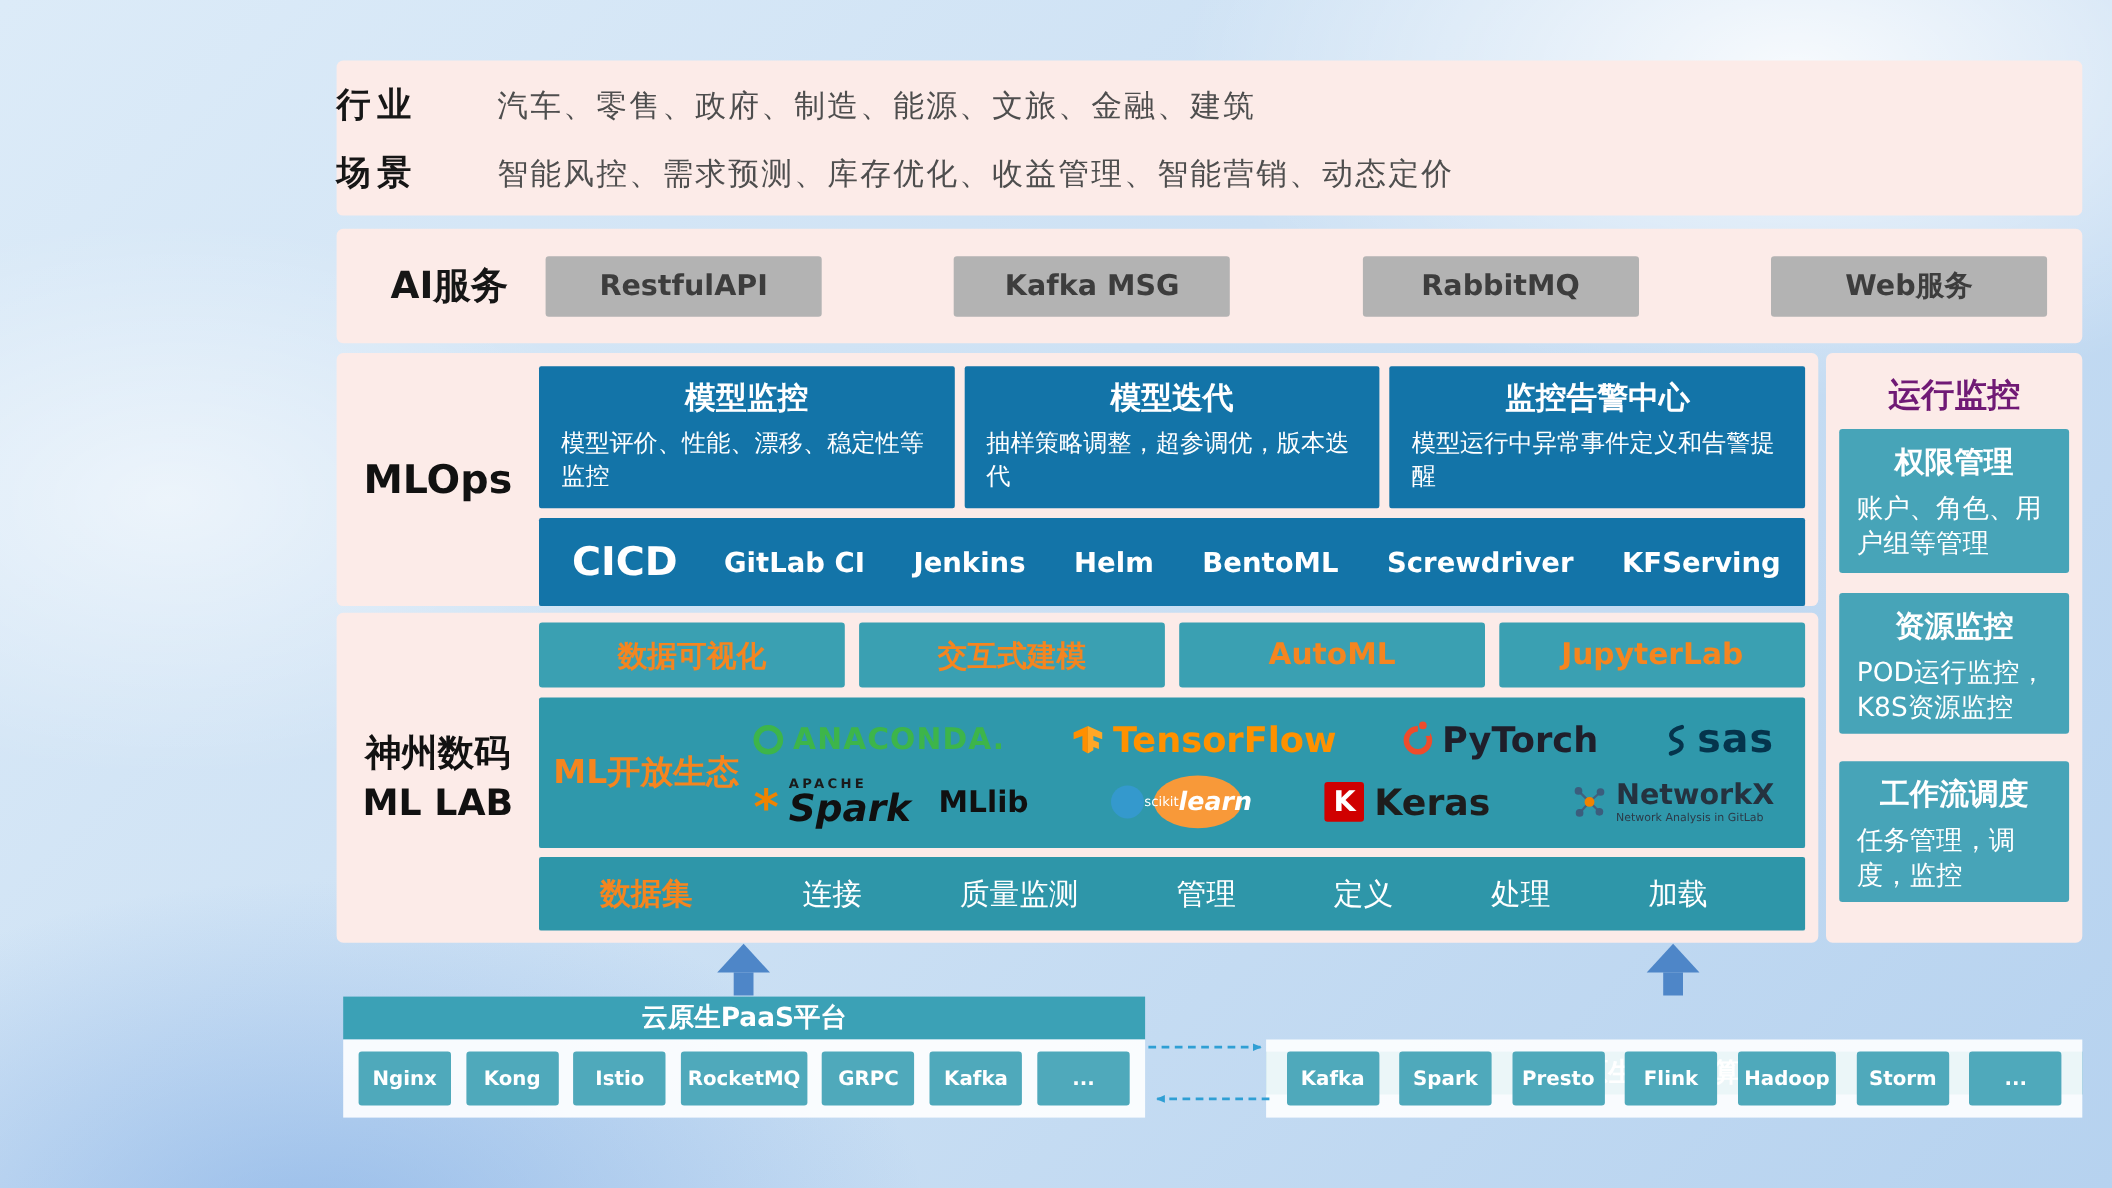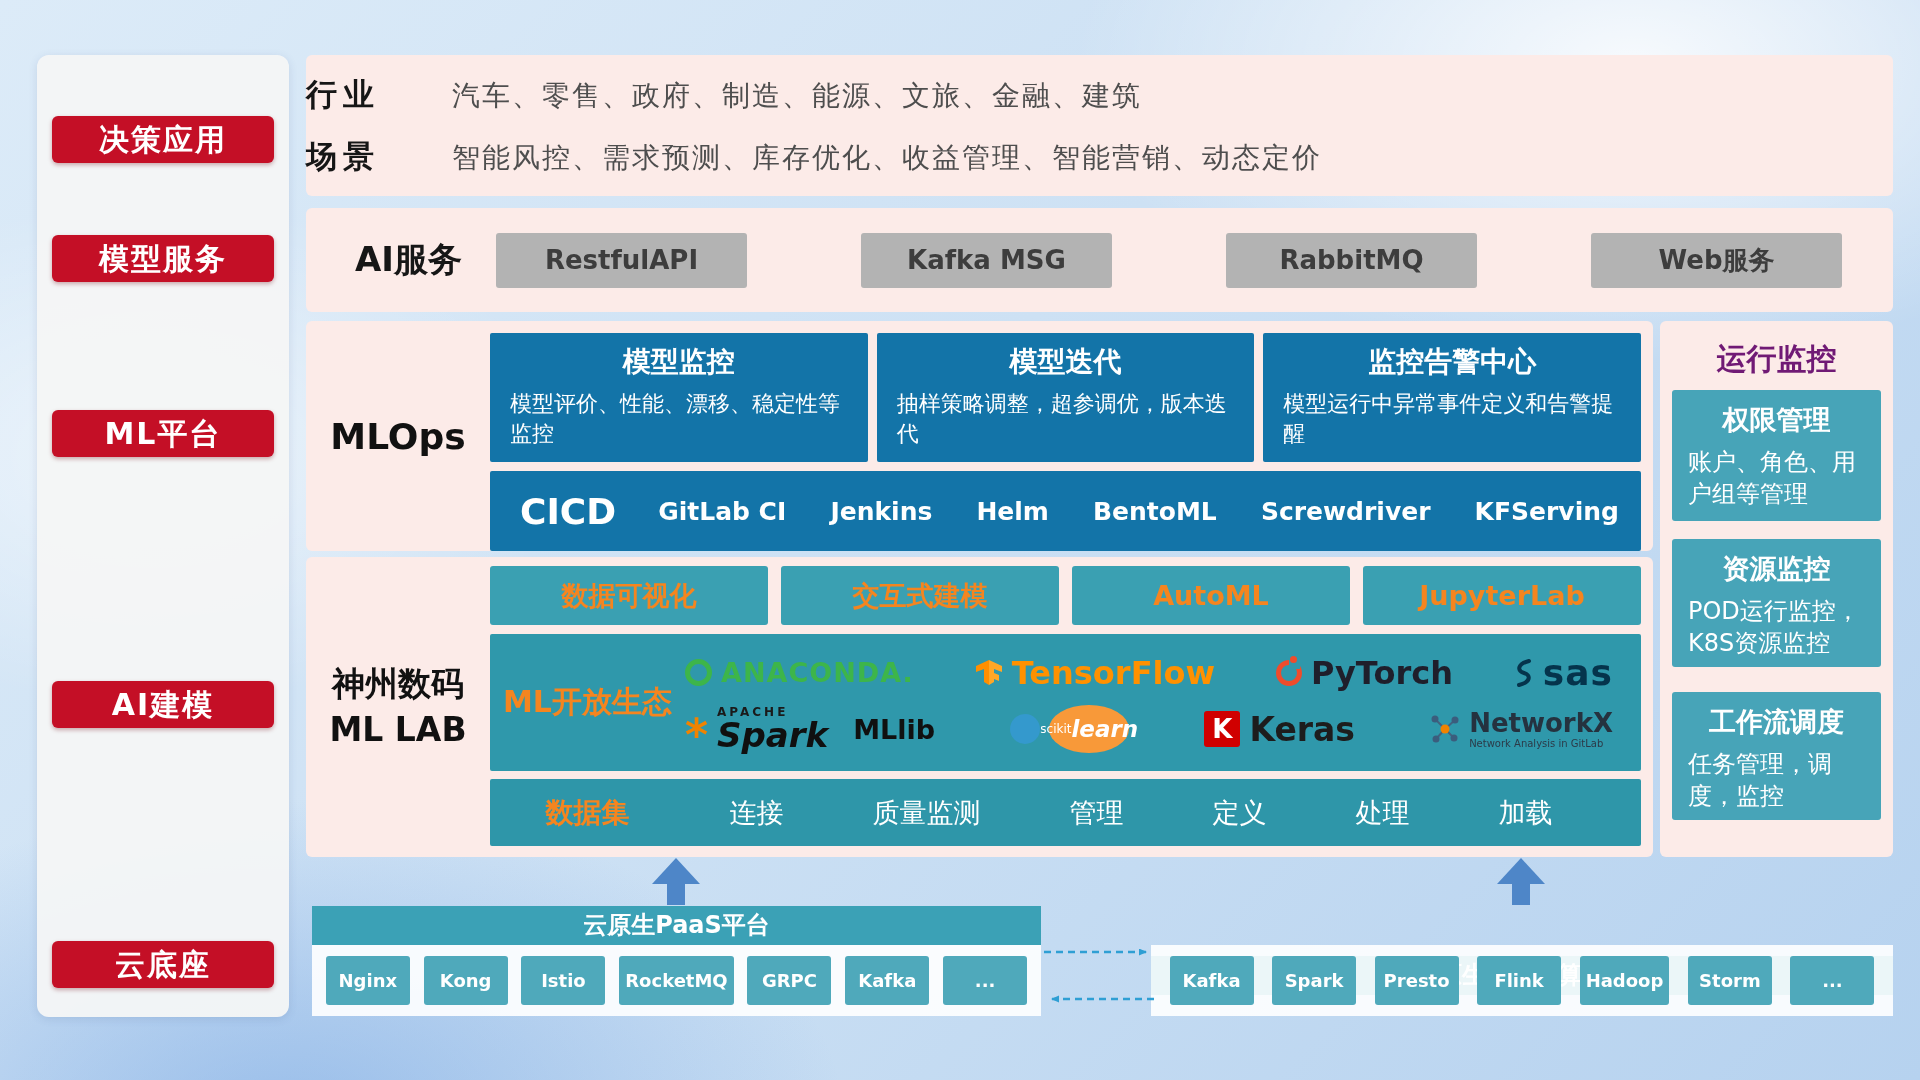--- a/index.html
+++ b/index.html
@@ -35,21 +35,21 @@
   .row4 { left: 306px; top: 557px; width: 1347px; height: 300px; }
   .monitor { left: 1660px; top: 321px; width: 233px; height: 536px; }
 
   
   .r1-line { display: flex; align-items: baseline; }
   .r1-label { width: 146px; flex: none; font-size: 31px; font-weight: 700; color: #161616; letter-spacing: 6px; }
   .r1-list  { font-size: 28px; color: #4e4e4e; letter-spacing: 2px; }
 
   
   .r2-label { width: 141px; flex: none; font-size: 34px; font-weight: 700; color: #161616; }
-  .r2-btns { flex: 1; display: flex; justify-content: space-between; padding-right: 51px; }
+  .r2-btns { flex: 1; display: flex; justify-content: space-between; padding-right: 32px; }
   .gray-btn {
     width: 251px; height: 55px; background: #b3b3b3; border-radius: 3px;
     color: #3d3d3d; font-size: 26px; font-weight: 700; line-height: 55px; text-align: center;
   }
 
   
   .r3-label { position: absolute; left: 0; top: 0; width: 184px; height: 230px;
     display: flex; align-items: center; justify-content: center;
     font-size: 36px; font-weight: 700; color: #111; }
   .mlops-cards { position: absolute; left: 184px; top: 12px; width: 1151px; display: flex; gap: 9px; }
@@ -144,27 +144,20 @@
   .up-arrow .stem { width: 18px; height: 21px; background: #4e86c8; margin: 0 auto; }
   .up-arrow-1 { left: 652px; }
   .up-arrow-2 { left: 1497px; }
   .dash-arrows { position: absolute; left: 1038px; top: 935px; }
 </style>
 </head>
 <body>
 
 <div class="stage">
 
-  <aside class="sidebar">
-    <div class="red-btn" style="top:61px">决策应用</div>
-    <div class="red-btn" style="top:180px">模型服务</div>
-    <div class="red-btn" style="top:355px">ML平台</div>
-    <div class="red-btn" style="top:626px">AI建模</div>
-    <div class="red-btn" style="top:886px">云底座</div>
-  </aside>
 
   <section class="panel row1">
     <div class="r1-line">
       <span class="r1-label">行业</span>
       <span class="r1-list">汽车、零售、政府、制造、能源、文旅、金融、建筑</span>
     </div>
     <div class="r1-line">
       <span class="r1-label">场景</span>
       <span class="r1-list">智能风控、需求预测、库存优化、收益管理、智能营销、动态定价</span>
     </div>

